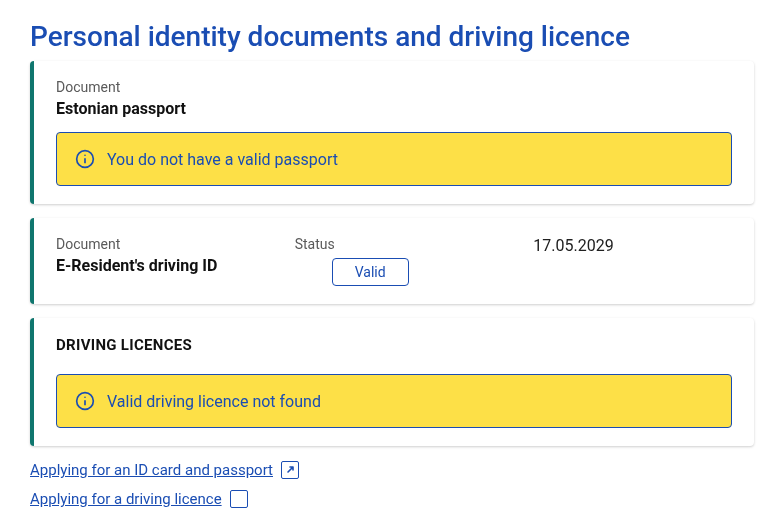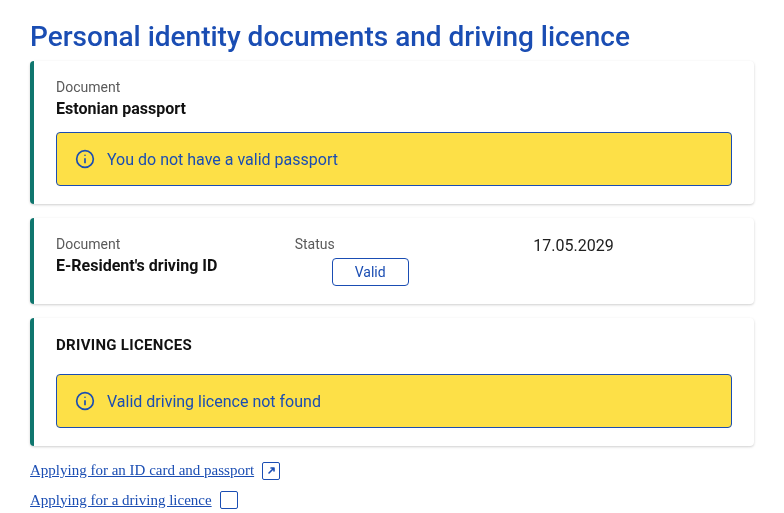--- a/index.html
+++ b/index.html
@@ -77,21 +77,20 @@
     margin-top: 12px;
   }
   .ext-link {
     display: inline-flex;
     align-items: center;
     gap: 8px;
     color: #1a4db3;
     text-decoration: underline;
     font-size: 15px;
     margin-bottom: 10px;
-    font-family: Liberation Serif, serif;
   }
   .ext-icon {
     width: 18px;
     height: 18px;
     border: 1.8px solid #1a4db3;
     border-radius: 2px;
     position: relative;
     display: inline-flex;
     align-items: center;
     justify-content: center;

